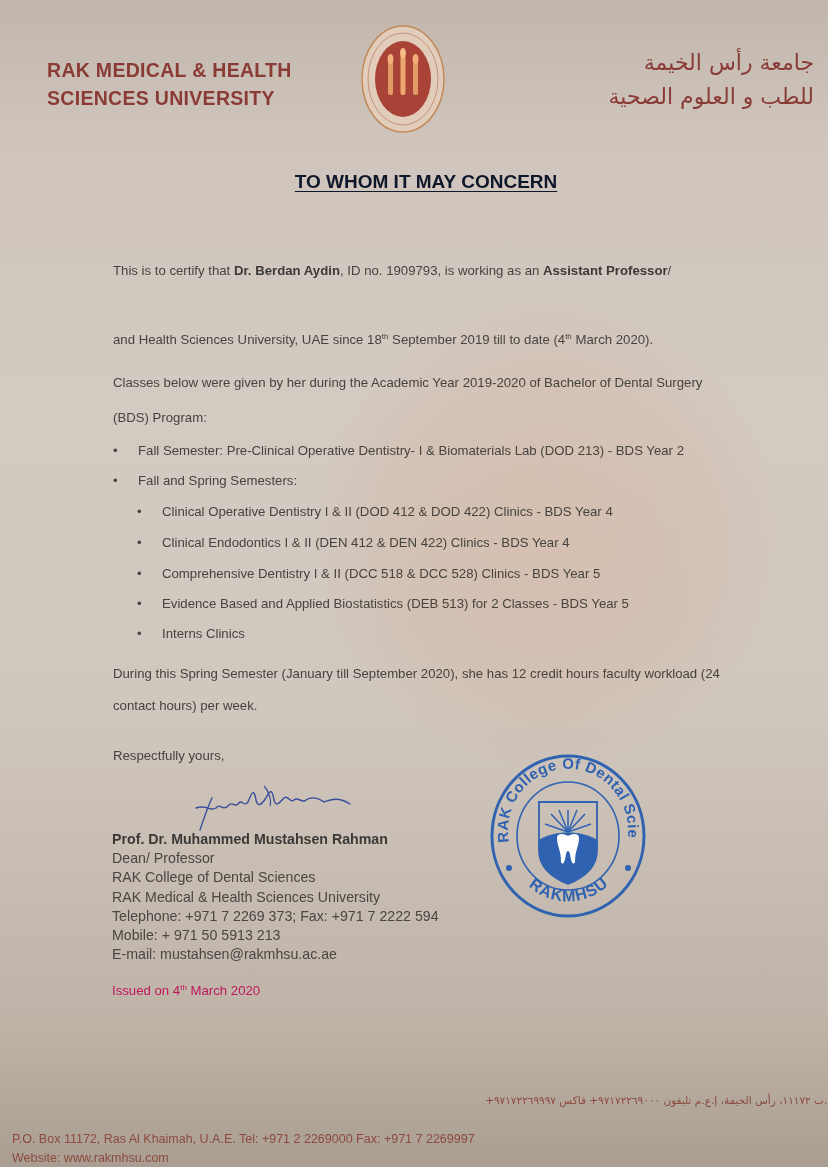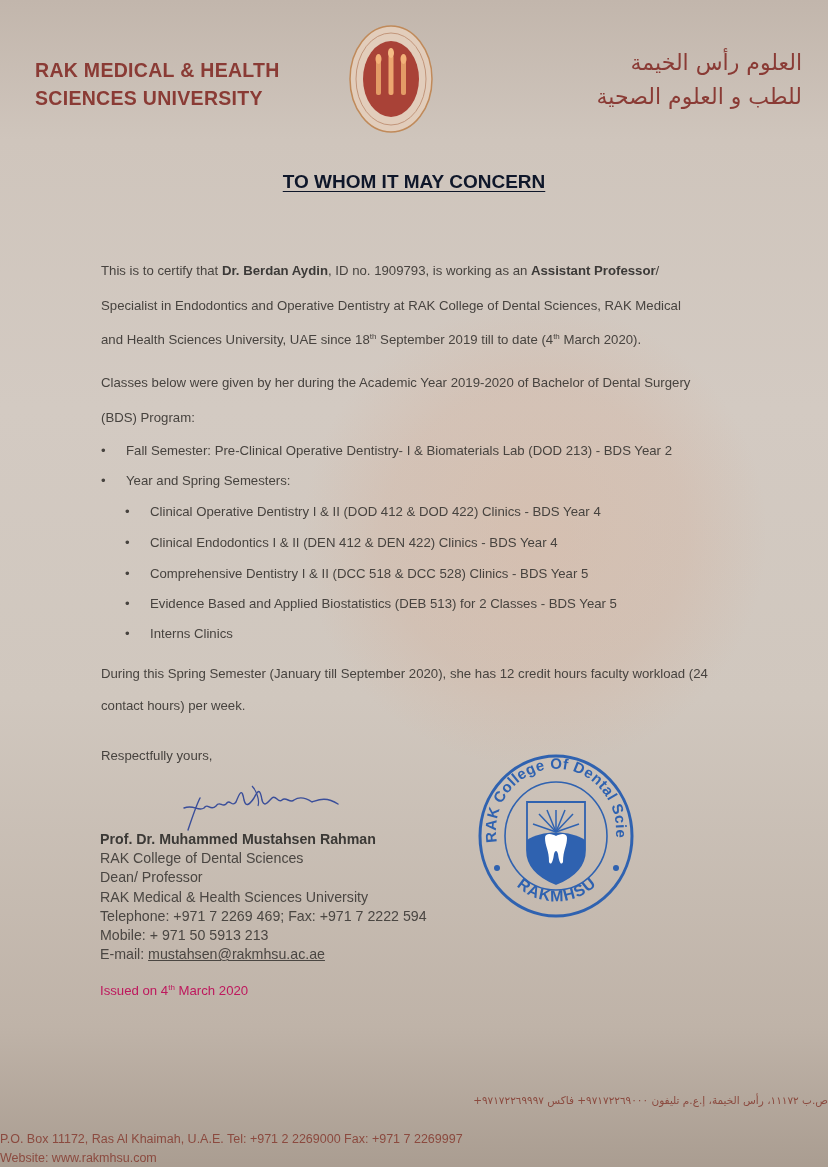--- a/index.html
+++ b/index.html
@@ -2,21 +2,21 @@
 <html><head>
 <meta charset="utf-8">
 <style>
   html, body { margin: 0; padding: 0; }
   body {
     width: 828px; height: 1167px; overflow: hidden; position: relative;
     background: linear-gradient(180deg, #c2b6ac 0%, #cfc5bc 12%, #d3cac2 35%, #d0c7be 60%, #bfb3a8 88%, #aa9d91 100%);
     font-family: "Liberation Sans", sans-serif;
     color: #45413d;
   }
-  .page { position: absolute; inset: 0; }
+  .page { position: absolute; inset: 0; margin-left: 12px; }
   .watermark {
     position: absolute; left: 300px; top: 300px; width: 470px; height: 470px; border-radius: 50%;
     background: radial-gradient(circle at 50% 50%, rgba(220,170,140,0.30) 0%, rgba(215,160,130,0.18) 45%, rgba(210,170,150,0.0) 70%);
     pointer-events: none;
   }
   .uni-name {
     position: absolute; left: 35px; top: 56px; font-weight: bold; font-size: 19.5px; line-height: 28px;
     color: #8a3b35; letter-spacing: 0.3px;
   }
   .seal {
@@ -31,21 +31,21 @@
     font-weight: bold; font-size: 19px; color: #0f172a; text-decoration: underline; text-underline-offset: 3px;
   }
   .line { position: absolute; left: 101px; font-size: 13.2px; color: #47433f; white-space: nowrap; }
   .bullet { position: absolute; font-size: 13.2px; color: #47433f; white-space: nowrap; }
   .bullet .dot { position: absolute; left: 0; top: 0; }
   .bullet .txt { position: absolute; left: 25px; top: 0; text-align: right; }
   sup { font-size: 8px; vertical-align: 5px; line-height: 0; }
   b { color: #3c3a38; }
   .sig-block { position: absolute; left: 100px; top: 830px; font-size: 14.2px; line-height: 19.2px; color: #4a4642; }
   .sig-block .name { font-weight: bold; color: #3b3936; }
-  .email { text-decoration: underline; }
+  .email { }
   .signature { position: absolute; left: 180px; top: 778px; width: 200px; height: 60px; }
   .stamp { position: absolute; left: 475px; top: 750px; width: 160px; height: 168px; }
   .issued { position: absolute; left: 100px; top: 983px; font-size: 13.2px; color: #be185d; }
   .footer { position: absolute; left: 0; width: 828px; color: #8b4a3f; font-size: 12.5px; }
   .footer.ar { font-family: "DejaVu Sans", sans-serif; font-size: 10.5px; direction: rtl; }
 </style>
 </head>
 <body>
 
 <div class="page">
@@ -62,44 +62,43 @@
     <ellipse cx="42" cy="54" rx="28" ry="38" fill="#a94237"></ellipse>
     <rect x="27" y="36" width="5" height="34" rx="2" fill="#e39b66"></rect>
     <rect x="39.5" y="30" width="5" height="40" rx="2" fill="#eda770"></rect>
     <rect x="52" y="36" width="5" height="34" rx="2" fill="#e39b66"></rect>
     <ellipse cx="29.5" cy="34" rx="3" ry="5" fill="#f3b178"></ellipse>
     <ellipse cx="42" cy="28" rx="3" ry="5" fill="#f6bd84"></ellipse>
     <ellipse cx="54.5" cy="34" rx="3" ry="5" fill="#f3b178"></ellipse>
   </svg>
 
   <div class="arabic-name">
-    <div>العلوم رأس الخيمة</div>
+    <div>جامعة رأس الخيمة</div>
     <div>للطب و العلوم الصحية</div>
   </div>
 
   <div class="title">TO WHOM IT MAY CONCERN</div>
 
   <div class="line" style="top:263px">
     <span>This is to certify that </span><b>Dr. Berdan Aydin</b><span>, ID no. 1909793, is working as an </span><b>Assistant Professor</b><span>/</span>
   </div>
-  <div class="line" style="top:298px">Specialist in Endodontics and Operative Dentistry at RAK College of Dental Sciences, RAK Medical</div>
   <div class="line" style="top:332px">
     <span>and Health Sciences University, UAE since 18</span><sup>th</sup><span> September 2019 till to date (4</span><sup>th</sup><span> March 2020).</span>
   </div>
 
   <div class="line" style="top:375px">Classes below were given by her during the Academic Year 2019-2020 of Bachelor of Dental Surgery</div>
   <div class="line" style="top:410px">(BDS) Program:</div>
 
   <div class="bullet" style="left:101px; top:443px">
     <span class="dot">•</span>
     <span class="txt">Fall Semester: Pre-Clinical Operative Dentistry- I &amp; Biomaterials Lab (DOD 213) - BDS Year 2</span>
   </div>
   <div class="bullet" style="left:101px; top:473px">
     <span class="dot">•</span>
-    <span class="txt">Year and Spring Semesters:</span>
+    <span class="txt">Fall and Spring Semesters:</span>
   </div>
 
   <div class="bullet" style="left:125px; top:504px">
     <span class="dot">•</span>
     <span class="txt">Clinical Operative Dentistry I &amp; II (DOD 412 &amp; DOD 422) Clinics - BDS Year 4</span>
   </div>
   <div class="bullet" style="left:125px; top:535px">
     <span class="dot">•</span>
     <span class="txt">Clinical Endodontics I &amp; II (DEN 412 &amp; DEN 422) Clinics - BDS Year 4</span>
   </div>
@@ -121,24 +120,24 @@
 
   <div class="line" style="top:748px">Respectfully yours,</div>
 
   <svg class="signature" viewBox="0 0 200 60">
     <path d="M8 52 C 12 40, 16 28, 20 20 M 4 30 C 14 26, 18 34, 24 30 C 28 24, 30 34, 36 28 C 40 22, 42 30, 46 26 C 50 20, 52 30, 56 24 C 60 14, 62 10, 64 22 C 66 30, 70 26, 74 20 C 78 12, 80 10, 82 22 C 84 30, 88 24, 92 20 C 96 16, 98 26, 102 22 C 106 18, 110 26, 114 22 C 120 18, 126 20, 132 24 C 138 22, 146 18, 158 26" fill="none" stroke="#3a4e9a" stroke-width="1.4" stroke-linecap="round"></path>
     <path d="M78 28 C 80 22, 76 12, 72 8" fill="none" stroke="#3a4e9a" stroke-width="1.2"></path>
   </svg>
 
   <div class="sig-block">
     <div class="name">Prof. Dr. Muhammed Mustahsen Rahman</div>
+    <div>Dean/ Professor</div>
     <div>RAK College of Dental Sciences</div>
-    <div>Dean/ Professor</div>
     <div>RAK Medical &amp; Health Sciences University</div>
-    <div>Telephone: +971 7 2269 469; Fax: +971 7 2222 594</div>
+    <div>Telephone: +971 7 2269 373; Fax: +971 7 2222 594</div>
     <div>Mobile: + 971 50 5913 213</div>
     <div>
       <span>E-mail: </span><span class="email">mustahsen@rakmhsu.ac.ae</span>
     </div>
   </div>
 
   <svg class="stamp" viewBox="0 0 160 168">
     <defs>
       <path id="arcTop" d="M 22 92 A 60 62 0 1 1 140 92"></path>
       <path id="arcBot" d="M 36 130 A 58 58 0 0 0 126 130"></path>

